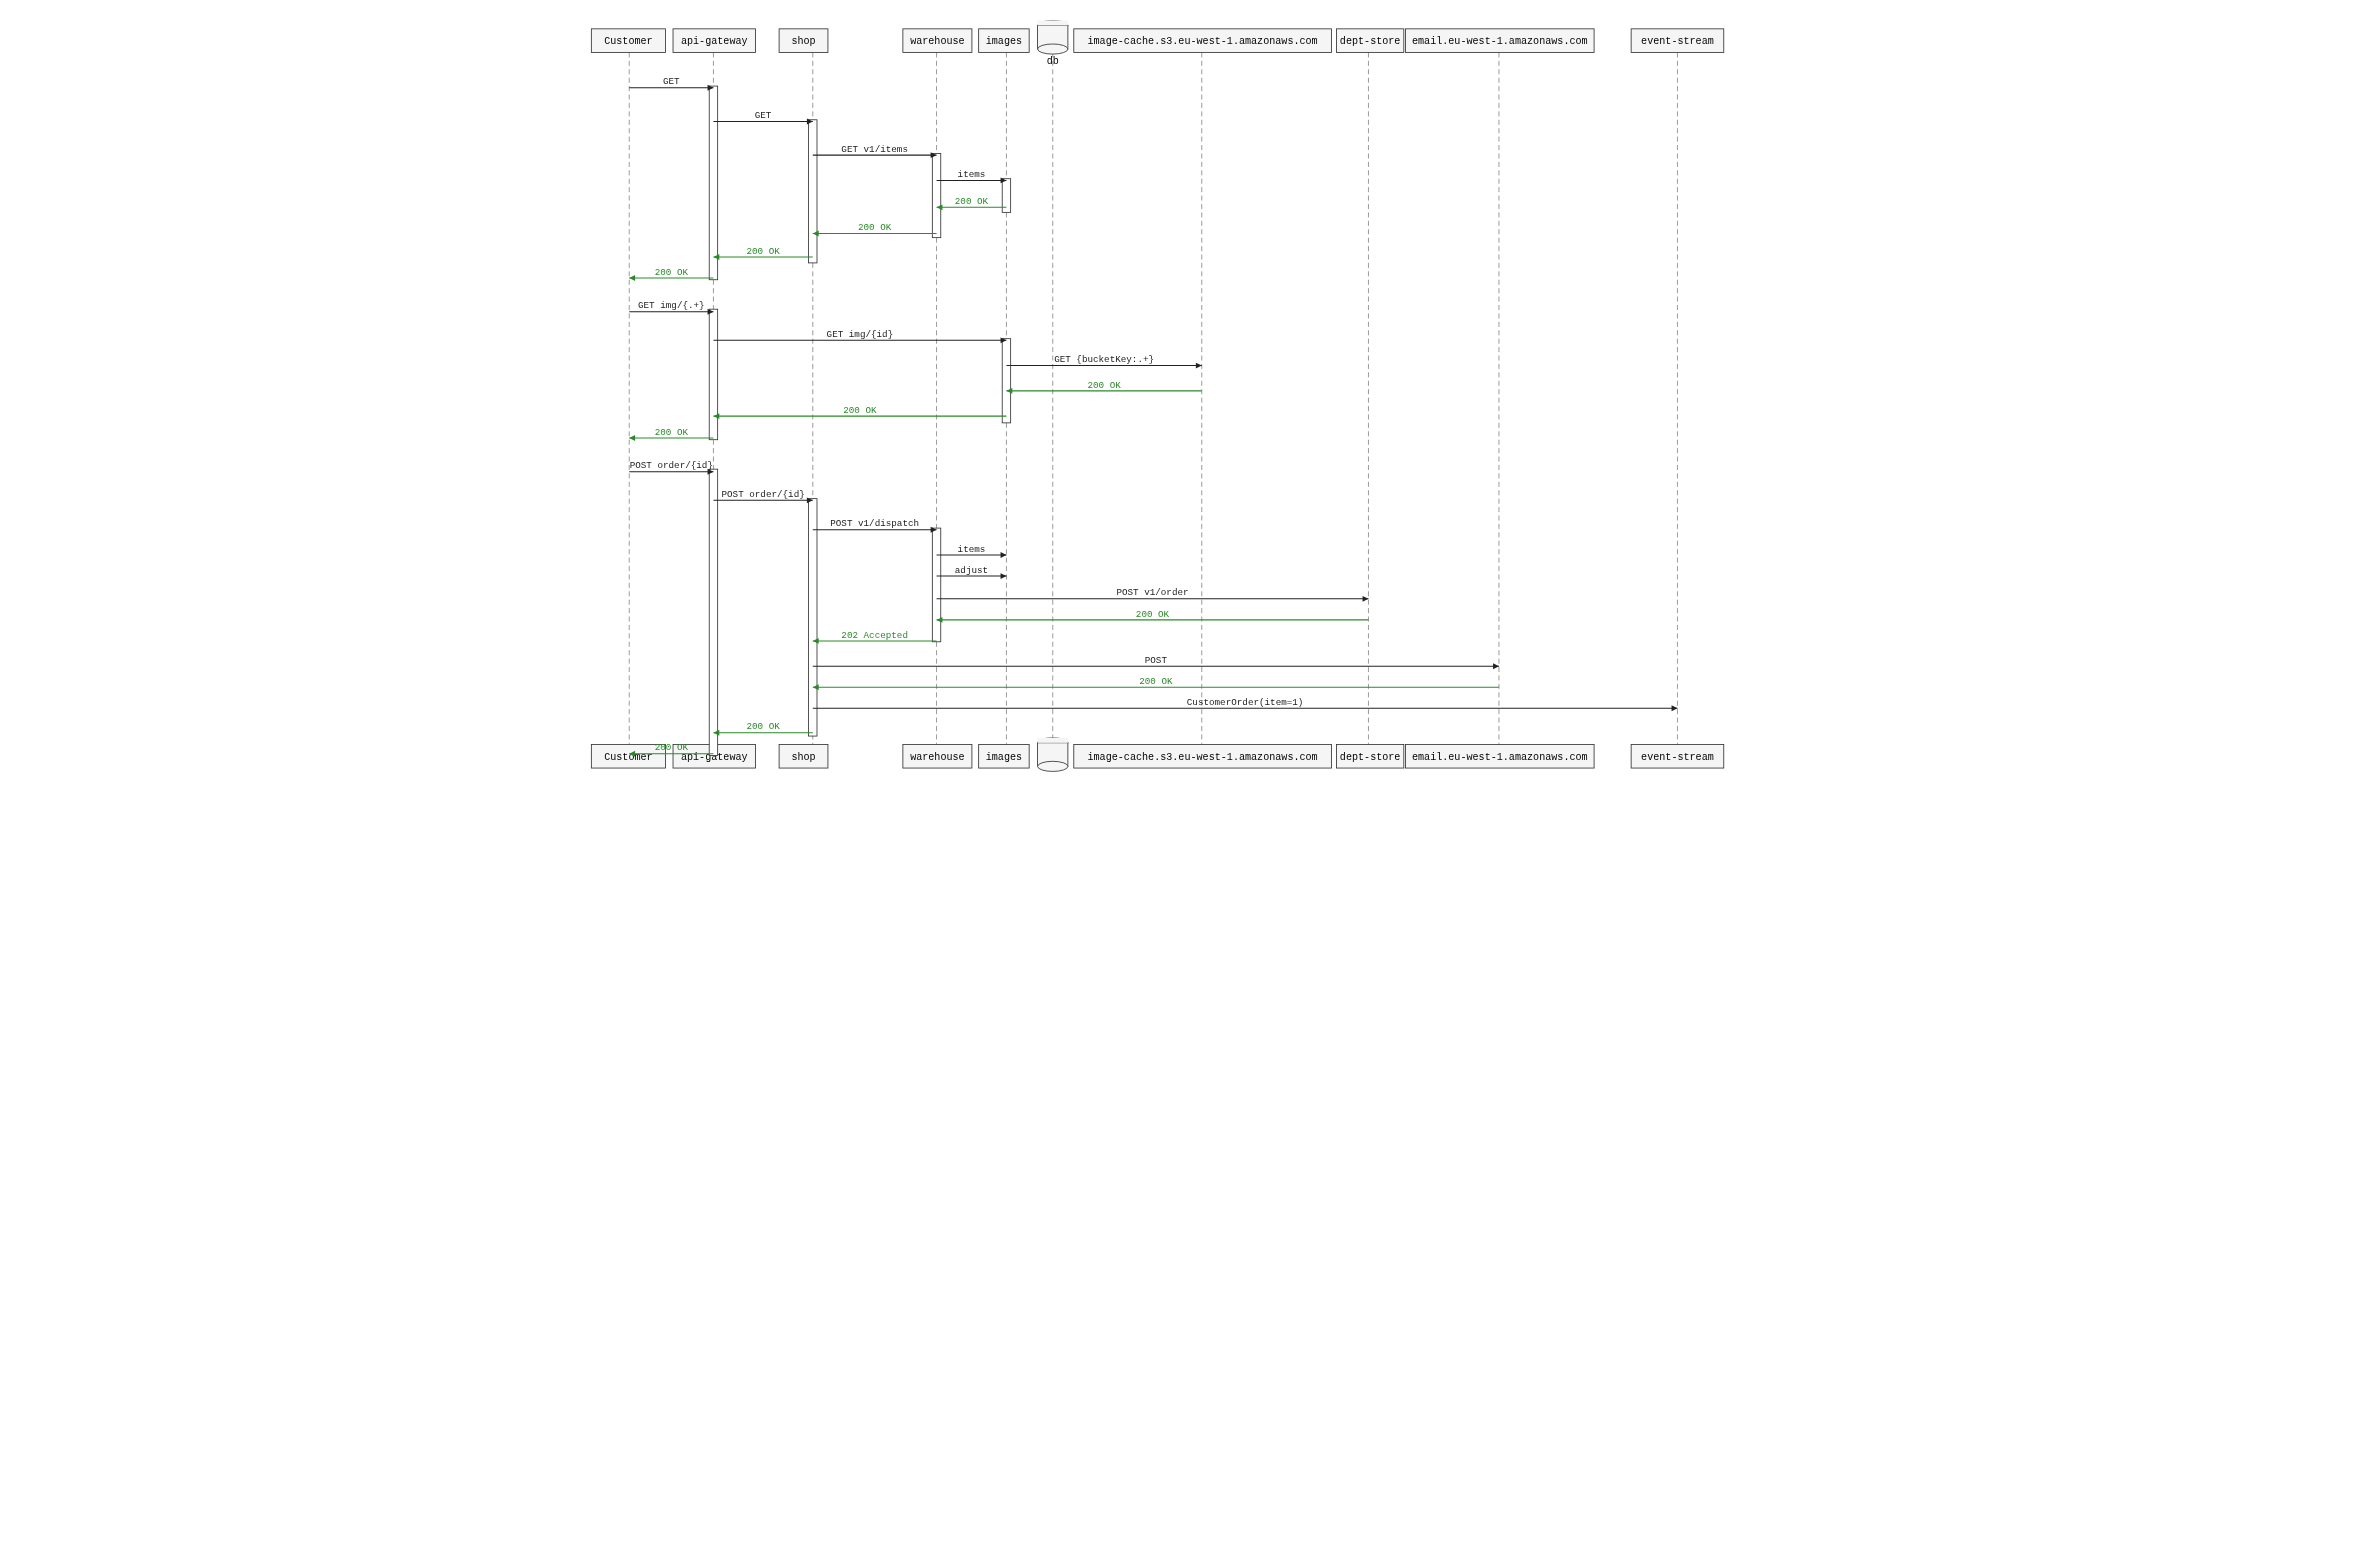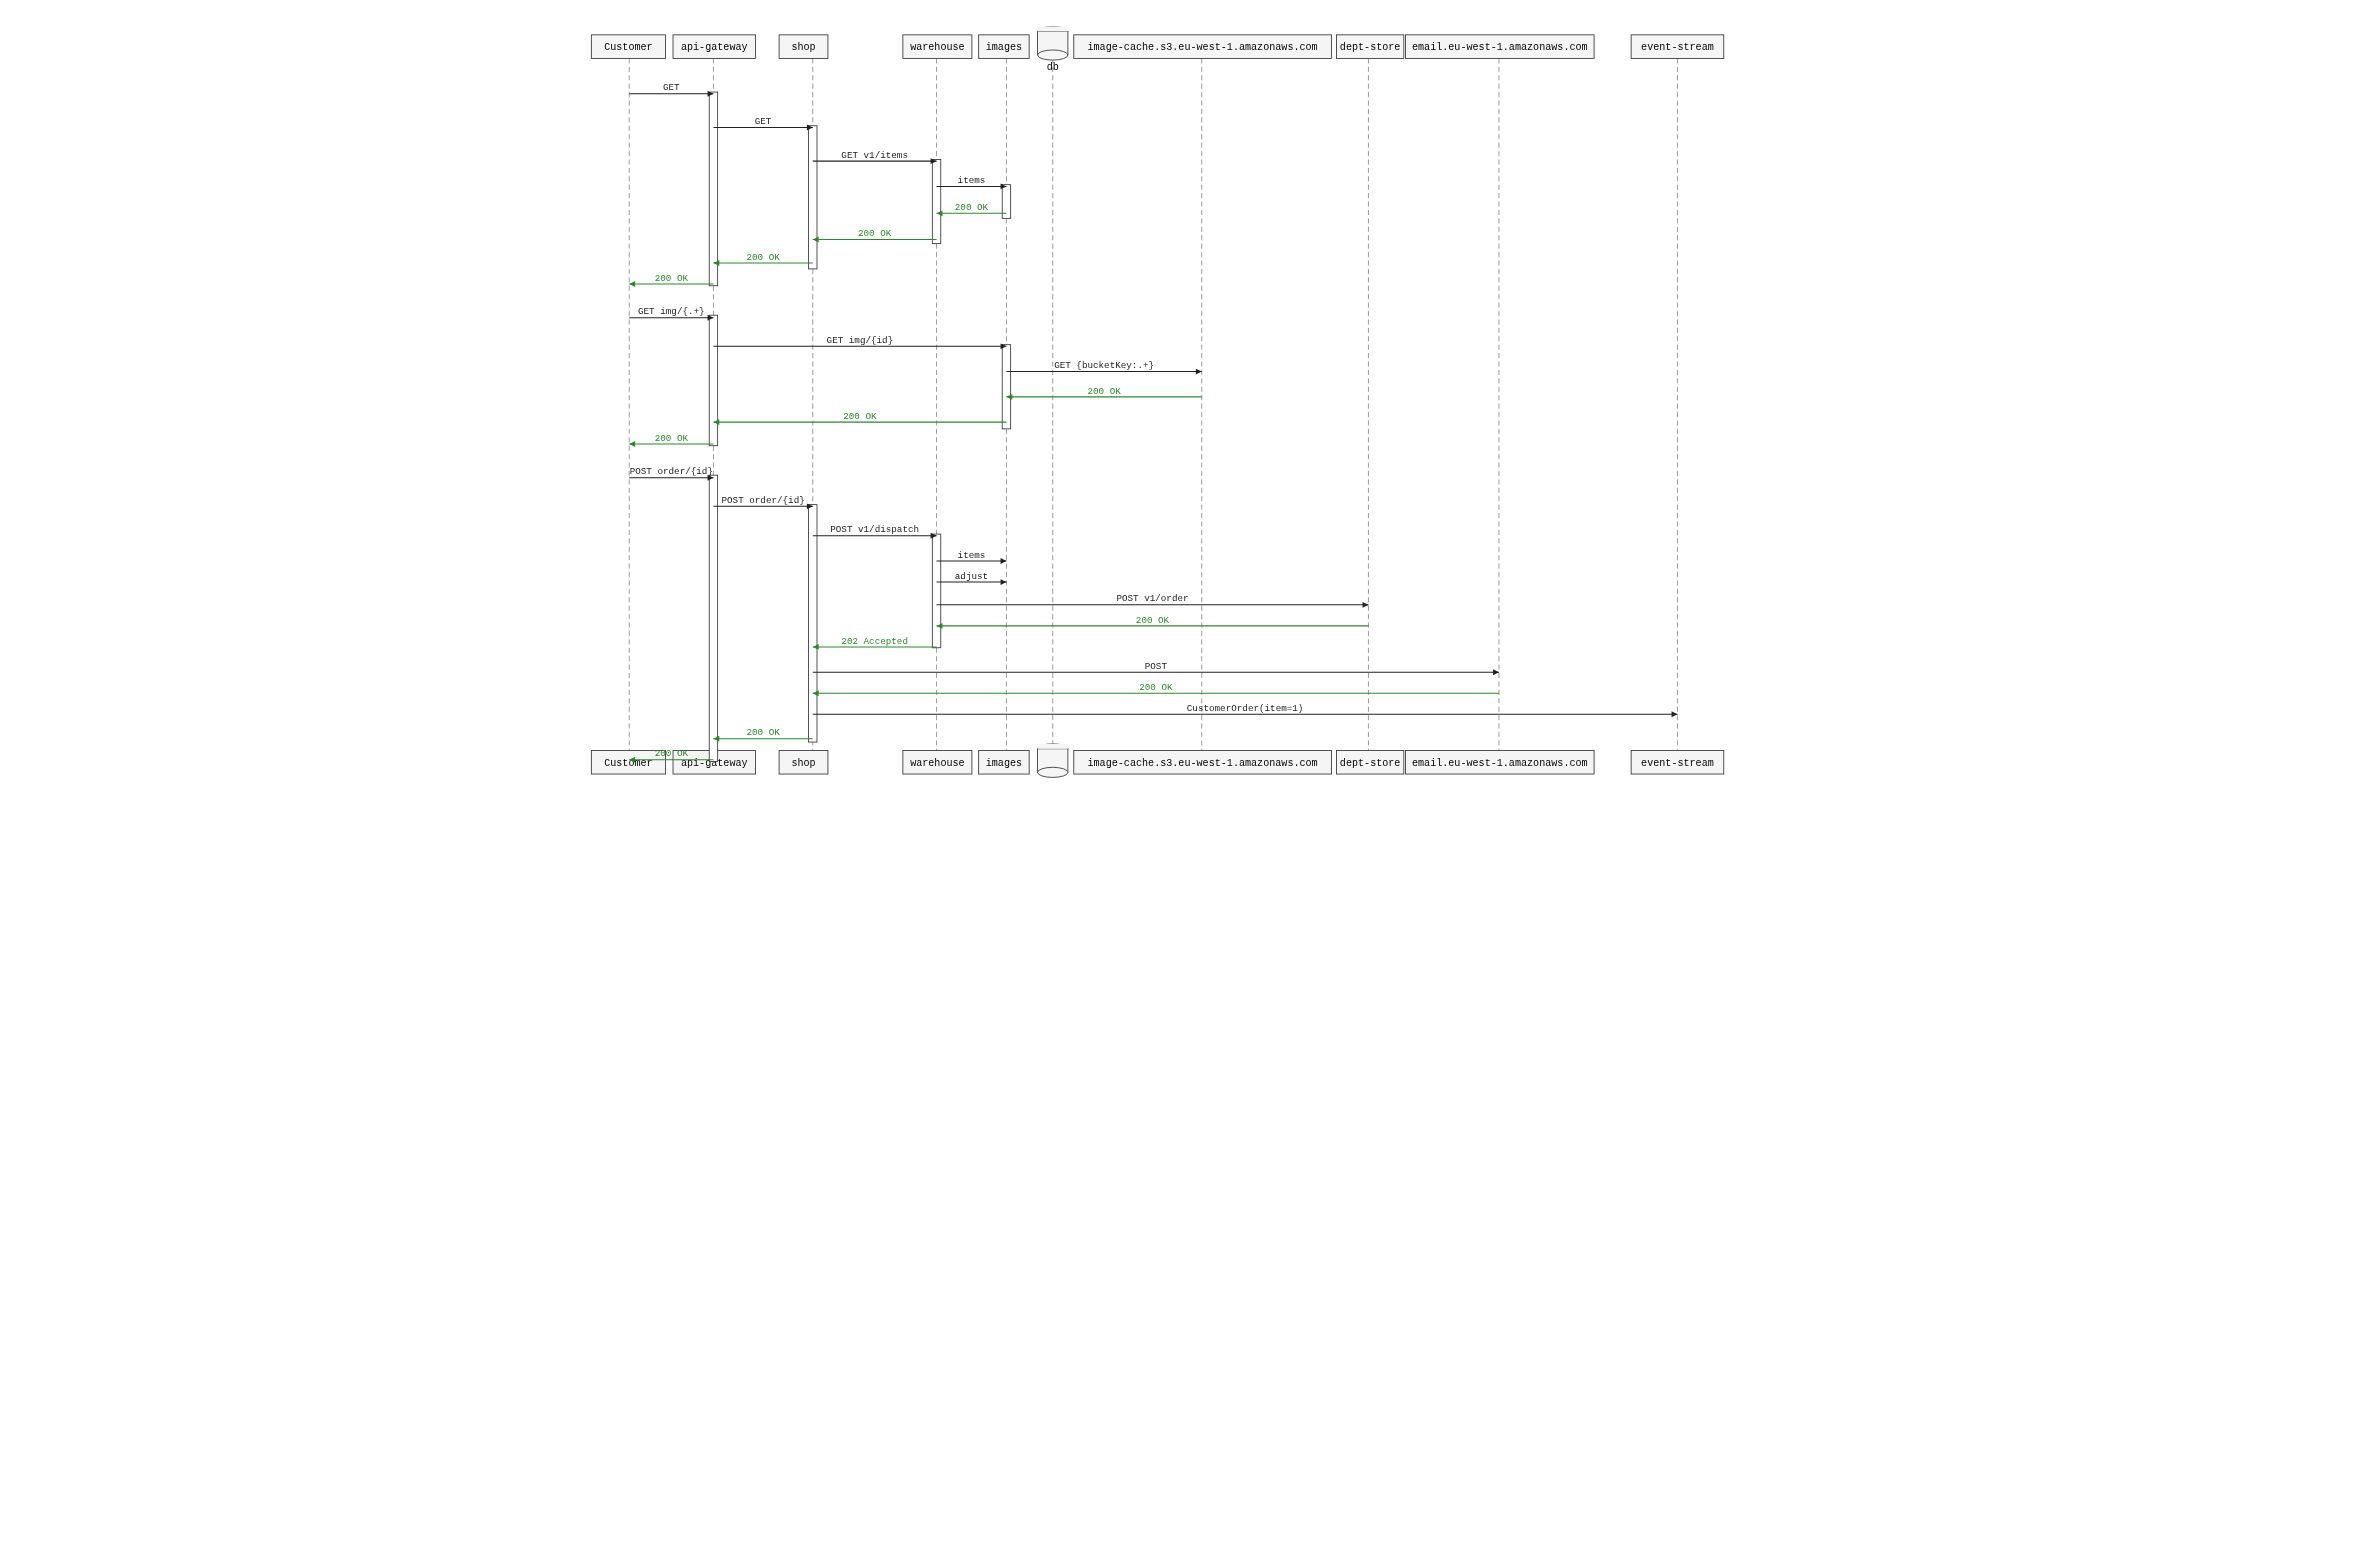--- a/index.html
+++ b/index.html
@@ -6,21 +6,21 @@
     body {
       background: #fff;
       font-family: 'Courier New', monospace;
       font-size: 11px;
       overflow: auto;
     }
     .diagram-container {
       position: relative;
       width: 1179px;
       height: 783px;
-      margin: 18px auto;
+      margin: 12px auto;
     }
     svg.diagram-svg {
       position: absolute;
       top: 0;
       left: 0;
       width: 100%;
       height: 100%;
       pointer-events: none;
     }
   </style>

